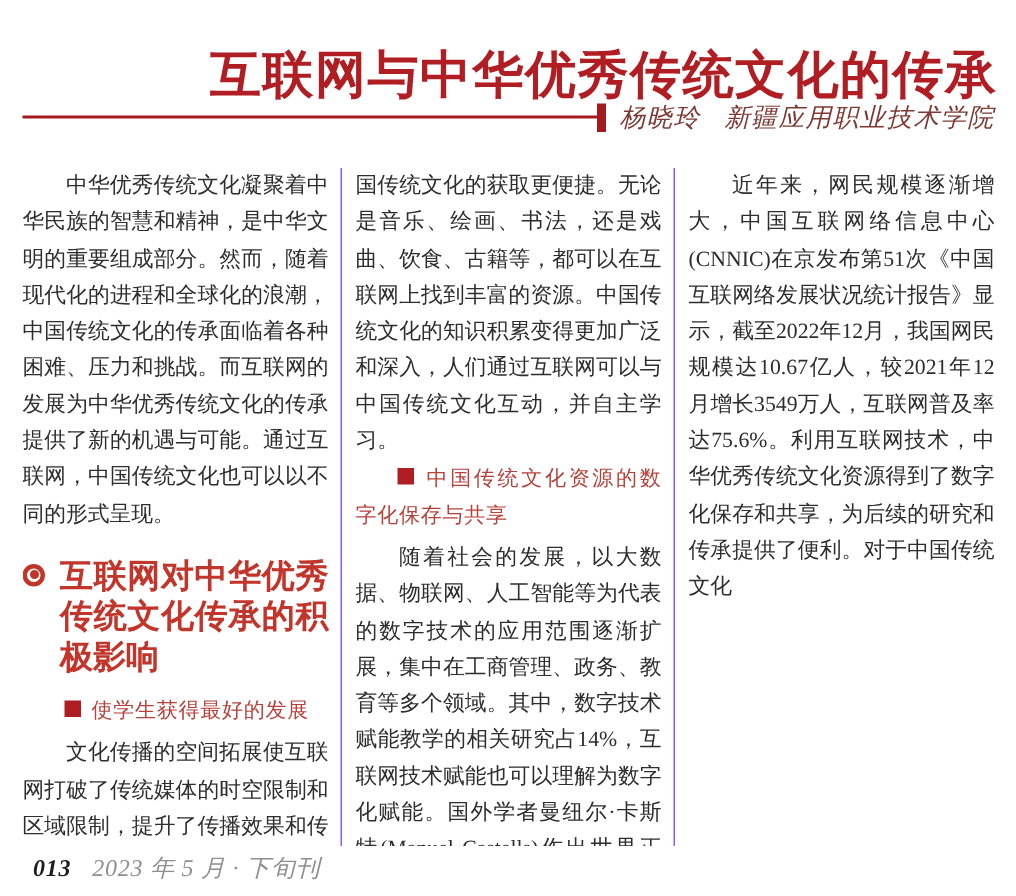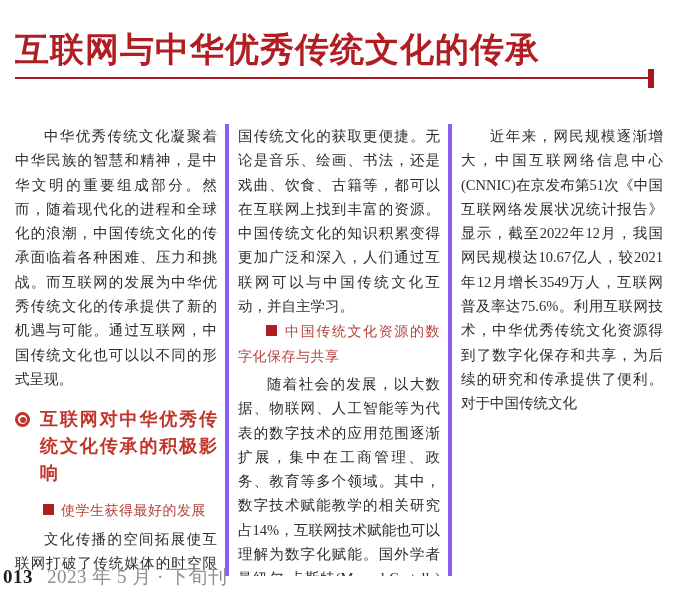--- a/index.html
+++ b/index.html
@@ -14,20 +14,21 @@
   
   .page-title {
     position: absolute;
     left: 15px; top: 4px;
     width: 650px;
     font-size: 34px;
     font-weight: bold;
     letter-spacing: 1px;
     color: #b01e23;
     font-family: Liberation Sans, sans-serif;
+    text-align: right;
   }
   .byline {
     position: absolute;
     left: 15px; top: 66px;
     width: 648px; height: 24px;
     display: flex;
     align-items: center;
   }
   .byline .rule {
     flex: 1 1 auto;
@@ -47,48 +48,48 @@
     font-style: italic;
     color: #7d3a35;
     letter-spacing: 1px;
     white-space: nowrap;
   }
   .byline .author-text .affil { margin-left: 16px; }
 
   
   .columns {
     position: absolute;
-    left: 15px; top: 124px;
+    left: 15px; top: 112px;
     width: 648px; height: 452px;
     display: flex;
     overflow: hidden;
   }
   .col {
     flex: 1 1 0;
     overflow: hidden;
     font-size: 14.5px;
     line-height: 24.3px;
     color: #2d2d2d;
     text-align: justify;
   }
   .col + .col {
-    border-left: 4px solid #8b5cf6;
+    border-left: 1px solid #8b5cf6;
     padding-left: 9px;
   }
   .col:not(:last-child) { padding-right: 8px; }
 
   .col p { margin: 0; }
   .col p.indent { text-indent: 2em; }
 
   .section-heading {
     position: relative;
     margin: 15px 0 12px 0;
     padding-left: 25px;
     font-family: "Liberation Sans", "DejaVu Sans", sans-serif;
-    font-size: 18px;
+    font-size: 22px;
     line-height: 27px;
     font-weight: bold;
     color: #c2352b;
   }
   .target-icon {
     position: absolute;
     left: 0; top: 6px;
     width: 9px; height: 9px;
     border: 3px solid #c2352b;
     border-radius: 50%;
@@ -114,39 +115,41 @@
     display: inline-block;
     width: 11px; height: 11px;
     background: #b01e23;
     margin-right: 7px;
     font-style: normal;
   }
 
   
   .footer {
     position: absolute;
-    left: 3px; bottom: 7px;
-    font-size: 19px;
+    left: 22px; bottom: 7px;
+    font-size: 16px;
     color: #8f8f8f;
     letter-spacing: 0.5px;
+    font-style: italic;
   }
   .footer .page-num {
     color: #1d1d1d;
     font-weight: bold;
     margin-right: 14px;
   }
 </style>
 </head>
 <body>
 
 <h1 class="page-title">互联网与中华优秀传统文化的传承</h1>
 
 <div class="byline">
   <span class="rule"></span>
   <span class="bar"></span>
+  <span class="author-text"><span>杨晓玲</span><span class="affil">新疆应用职业技术学院</span></span>
 </div>
 
 <div class="columns">
 
   <div class="col">
     <p class="indent">中华优秀传统文化凝聚着中华民族的智慧和精神，是中华文明的重要组成部分。然而，随着现代化的进程和全球化的浪潮，中国传统文化的传承面临着各种困难、压力和挑战。而互联网的发展为中华优秀传统文化的传承提供了新的机遇与可能。通过互联网，中国传统文化也可以以不同的形式呈现。</p>
     <div class="section-heading">
       <span class="target-icon"></span>
       <span>互联网对中华优秀传统文化传承的积极影响</span>
     </div>

